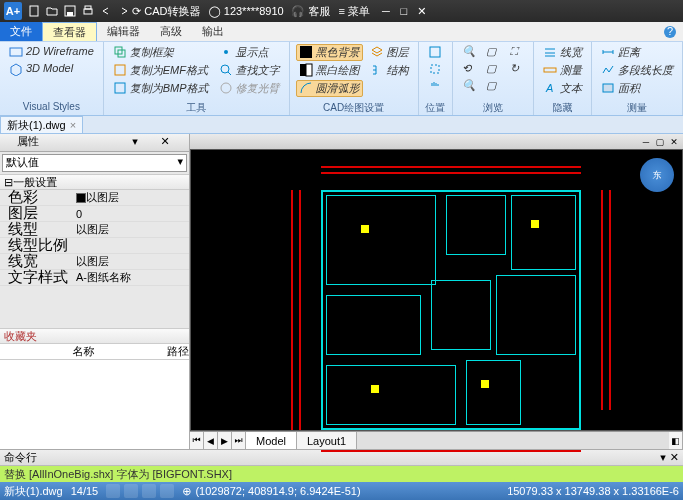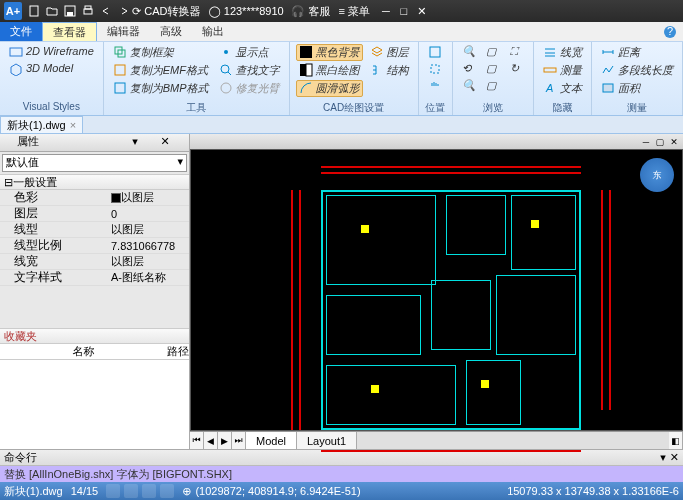--- a/index.html
+++ b/index.html
@@ -32,42 +32,42 @@
 .main { flex: 1; display: flex; min-height: 0; }
 .left-panel { width: 190px; background: #e8e8e8; border-right: 1px solid #aaa; display: flex; flex-direction: column; }
 .panel-header { height: 18px; background: linear-gradient(#f3f3f3,#dcdcdc); border-bottom: 1px solid #aaa; display: flex; padding: 0 17px; font-size: 11px; gap: 16px; }
 .panel-header .spacer { flex: 1; }
 .panel-header .hbtn { width: 14px; height: 14px; cursor: pointer; display: flex; align-items: center; justify-content: center; }
 .panel-sub { height: 18px; background: #fff; border: 1px solid #999; margin: 2px; display: flex; align-items: flex-start; padding: 0 3px; cursor: pointer; }
 .panel-sub .dd { margin-left: auto; }
 .prop-section { background: linear-gradient(#fafafa,#e8e8e8); border-top: 1px solid #ccc; border-bottom: 1px solid #ccc; height: 16px; display: flex; align-items: center; padding: 0 4px; font-size: 11px; }
 .prop-section.fav { color: #b03030; }
 .prop-row { display: flex; height: 16px; border-bottom: 1px solid #ddd; }
-.prop-row .k { width: 111px; padding-left: 14px; font-size: 12px; display: flex; align-items: center; }
+.prop-row .k { width: 76px; padding-left: 8px; font-size: 15px; display: flex; align-items: center; }
 .prop-row .v { flex: 1; font-size: 11px; display: flex; align-items: center; gap: 0; }
 .prop-row .sw { width: 10px; height: 10px; background: #000; border: 1px solid #666; }
 .fav-grid { flex: 1; background: #fff; }
 .fav-head { display: flex; height: 16px; border-bottom: 1px solid #ccc; }
 .fav-head div { flex: 1; padding-left: 6px; font-size: 11px; text-align: right; }
 .canvas-wrap { flex: 1; display: flex; flex-direction: column; background: #888; position: relative; }
 .canvas-title { height: 15px; background: linear-gradient(#eaeaea,#d0d0d0); display: flex; align-items: center; justify-content: flex-end; gap: 2px; padding: 0 3px; }
 .canvas-title .cbtn { width: 12px; height: 12px; cursor: pointer; font-size: 9px; display: flex; align-items: center; justify-content: center; }
 .canvas { flex: 1; background: #000; position: relative; border: 1px solid #555; }
 .compass { position: absolute; top: 8px; right: 8px; width: 34px; height: 34px; border-radius: 50%; background: radial-gradient(#4a8fd8,#2a6bb8); color: #fff; display: flex; align-items: center; justify-content: center; font-size: 9px; }
 .floorplan { position: absolute; left: 120px; top: 30px; width: 280px; height: 260px; }
 .floorplan .outer { position: absolute; border: 1px solid #00e0e0; }
 .floorplan .dim { position: absolute; background: #d00; }
 .model-tabs { height: 18px; background: #e0e0e0; display: flex; align-items: stretch; border-top: 1px solid #999; }
 .model-tabs .mt { padding: 0 10px; border-right: 1px solid #aaa; display: flex; align-items: center; font-size: 11px; cursor: pointer; background: #f4f4f4; }
 .model-tabs .mt.active { background: #fff; }
 .model-tabs .nav { width: 14px; display: flex; align-items: center; justify-content: center; border-right: 1px solid #aaa; cursor: pointer; background: #f4f4f4; font-size: 9px; }
 .model-tabs .flex { flex: 1; }
 .cmd-section { border-top: 1px solid #aaa; background: #f8f8f8; }
 .cmd-hdr { height: 16px; background: linear-gradient(#eee,#ddd); display: flex; align-items: center; padding: 0 4px; font-size: 11px; border-bottom: 1px solid #bbb; }
-.cmd-log { height: 16px; padding: 0 4px; font-size: 11px; color: #333; background: #c4b5fd; display: flex; align-items: center; }
+.cmd-log { height: 16px; padding: 0 4px; font-size: 11px; color: #333; background: #bef264; display: flex; align-items: center; }
 .cmd-input-row { height: 18px; display: flex; align-items: center; padding: 0 4px; gap: 4px; border-top: 1px solid #ccc; }
 .cmd-input-row .lbl { font-size: 11px; }
 .cmd-input-row input { flex: 1; border: none; background: transparent; outline: none; font-size: 11px; }
 .status-bar { height: 18px; background: linear-gradient(#5a94d6,#3a74b6); color: #fff; display: flex; align-items: center; padding: 0 4px; font-size: 10px; gap: 8px; }
 .status-bar .seg { display: flex; align-items: center; gap: 4px; }
 .status-bar .flex { flex: 1; }
 .status-bar .sbtn { width: 14px; height: 14px; background: rgba(255,255,255,0.15); border-radius: 2px; cursor: pointer; }
 svg { display: block; }
 </style>
 </head>
@@ -444,23 +444,20 @@
           </div>
         </div>
         <div class="prop-row">
           <div class="k">线型</div>
           <div class="v">
             <span>以图层</span>
           </div>
         </div>
         <div class="prop-row">
           <div class="k">线型比例</div>
-          <div class="v">
-            <span>7.831066778</span>
-          </div>
         </div>
         <div class="prop-row">
           <div class="k">线宽</div>
           <div class="v">
             <span>以图层</span>
           </div>
         </div>
         <div class="prop-row">
           <div class="k">文字样式</div>
           <div class="v">

